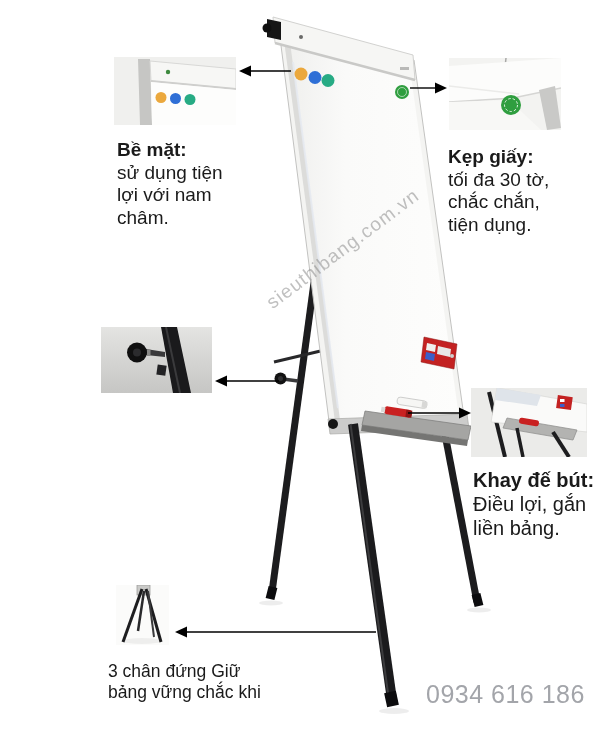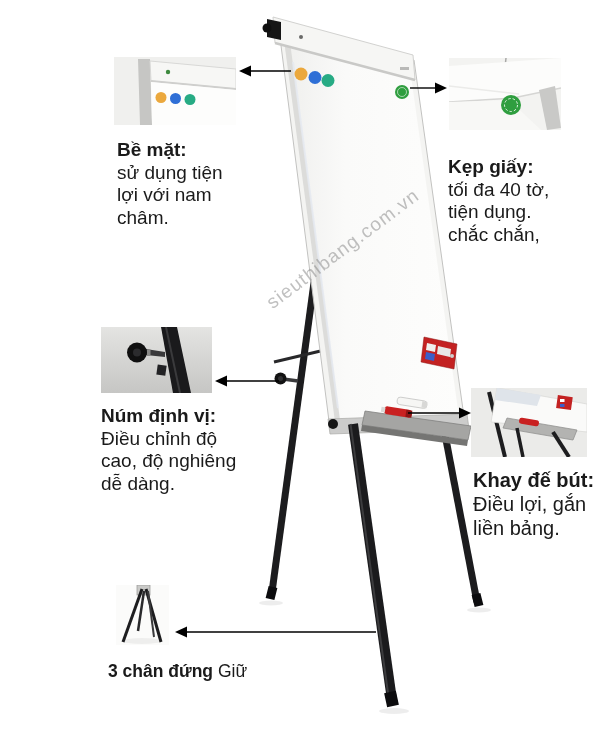--- a/index.html
+++ b/index.html
@@ -5,21 +5,21 @@
   html,body{margin:0;padding:0;background:#fff;}
   #canvas{position:relative;width:609px;height:756px;background:#ffffff;overflow:hidden;
           font-family:"Liberation Sans","DejaVu Sans",sans-serif;margin-left:24px;}
   svg{display:block;}
   .layer{position:absolute;left:0;top:0;}
   .czoom{position:absolute;}
   .ctext{position:absolute;color:#1a1a1a;font-size:19px;line-height:22.5px;}
   .ctext .ctitle{font-weight:bold;}
   .ctext.t4{font-size:20px;line-height:24px;left:449px;top:468px;width:150px;}
   .ctext.t5{font-size:17.5px;line-height:20.5px;left:84px;top:661px;width:178px;}
-  .ctitle-inline{font-weight:bold;}
+  .ctitle-inline{font-weight:normal;}
   #watermark{position:absolute;left:226px;top:238px;width:186px;text-align:center;
              transform:rotate(-37deg);color:#8d8d8d;opacity:.55;font-size:19px;
              letter-spacing:1.2px;pointer-events:none;}
   #phone{position:absolute;left:402px;top:680px;font-size:25px;color:#a3a5aa;letter-spacing:.5px;}
 </style>
 </head>
 <body>
 
 <div id="canvas">
 
@@ -180,39 +180,35 @@
     <line x1="32" y1="6" x2="38" y2="52" stroke="#3a3a3c" stroke-width="2"></line>
   </svg>
 
   <div class="ctext" style="left:93px;top:139px;width:132px">
     <div class="ctitle">Bề mặt:</div>
     <div class="cline">sử dụng tiện</div>
     <div class="cline">lợi với nam</div>
     <div class="cline">châm.</div>
   </div>
 
-  <div class="ctext" style="left:424px;top:156px;width:132px">
+  <div class="ctext" style="left:424px;top:146px;width:132px">
     <div class="ctitle">Kẹp giấy:</div>
-    <div class="cline">tối đa 40 tờ,</div>
+    <div class="cline">tối đa 30 tờ,</div>
+    <div class="cline">chắc chắn,</div>
     <div class="cline">tiện dụng.</div>
-    <div class="cline">chắc chắn,</div>
-  </div>
-
-  <div class="ctext" style="left:77px;top:405px;width:152px">
-    <div class="ctitle">Núm định vị:</div>
-    <div class="cline">Điều chỉnh độ</div>
-    <div class="cline">cao, độ nghiêng</div>
-    <div class="cline">dễ dàng.</div>
-  </div>
+  </div>
+
 
   <div class="ctext t4">
     <div class="ctitle">Khay đế bút:</div>
     <div class="cline">Điều lợi, gắn</div>
     <div class="cline">liền bảng.</div>
   </div>
 
   <div class="ctext t5">
     <div class="cline"><span class="ctitle-inline">3 chân đứng</span><span> Giữ</span></div>
+    <div class="cline">bảng vững chắc khi</div>
   </div>
 
   <div id="watermark">sieuthibang.com.vn</div>
+  <div id="phone">0934 616 186</div>
 
 </div>
 
 </body></html>

